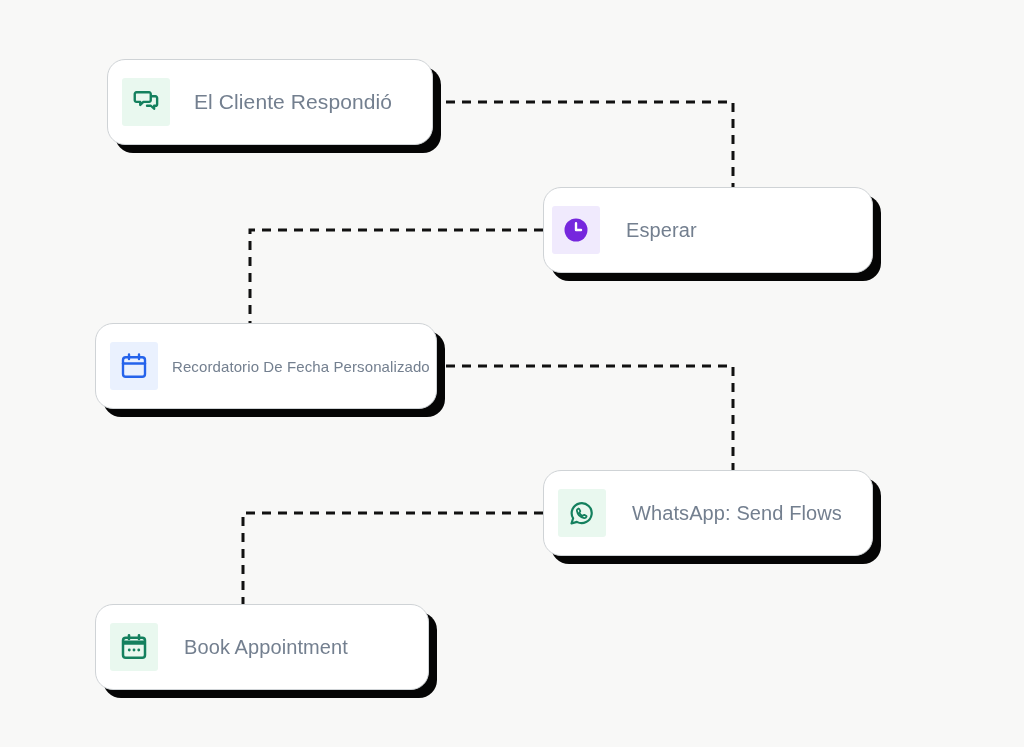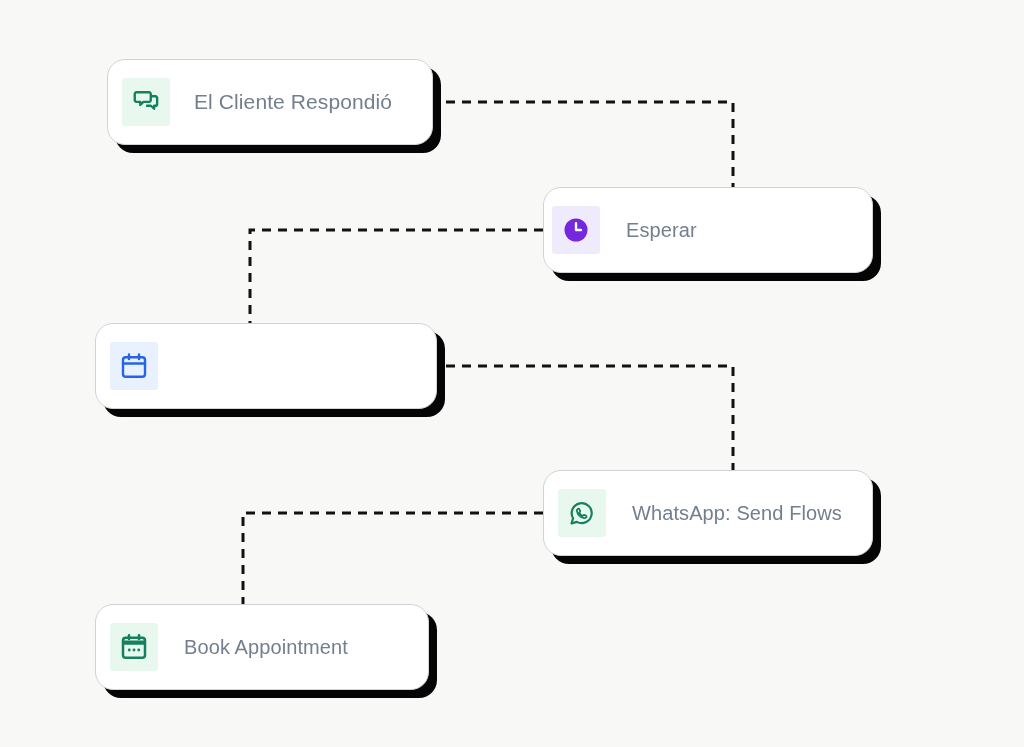--- a/index.html
+++ b/index.html
@@ -90,20 +90,21 @@
         <span class="node-label label-md">Esperar</span>
       </div>
       <div class="node" style="left: 95px; top: 323px; width: 342px; height: 86px;">
         <div class="node-icon icon-blue" style="background: rgb(234, 241, 254);">
           <svg xmlns="http://www.w3.org/2000/svg" width="30" height="30" viewBox="0 0 24 24" fill="none" stroke="#2563eb" stroke-width="1.9" stroke-linecap="round" stroke-linejoin="round">
             <rect x="3.2" y="5" width="17.6" height="15.6" rx="2.2"></rect>
             <path d="M3.2 10h17.6"></path>
             <path d="M8 2.8v3.6M16 2.8v3.6"></path>
           </svg>
         </div>
+        <span class="node-label label-sm">Recordatorio De Fecha Personalizado</span>
       </div>
       <div class="node" style="left: 543px; top: 470px; width: 330px; height: 86px;">
         <div class="node-icon icon-green" style="background: rgb(233, 248, 239);">
           <svg xmlns="http://www.w3.org/2000/svg" width="30" height="30" viewBox="0 0 24 24" fill="none" stroke="#14805e" stroke-width="1.75" stroke-linecap="round" stroke-linejoin="round">
             <path d="M3.6 20.4l1.3-4.2a8 8 0 1 1 3 2.9z"></path>
             <path d="M9.2 8.6c.25-.05.5 0 .65.3l.7 1.45c.1.22.06.47-.1.65l-.45.5c-.1.12-.13.3-.05.44a6 6 0 0 0 2.3 2.25c.15.08.33.05.45-.07l.5-.5c.18-.17.44-.2.66-.1l1.45.68c.3.14.4.4.3.7-.25.75-1 1.25-1.8 1.2a7.3 7.3 0 0 1-5.9-5.9c-.06-.8.45-1.55 1.2-1.8z" stroke-width="1.4"></path>
           </svg>
         </div>
         <span class="node-label label-md">WhatsApp: Send Flows</span>
       </div>

